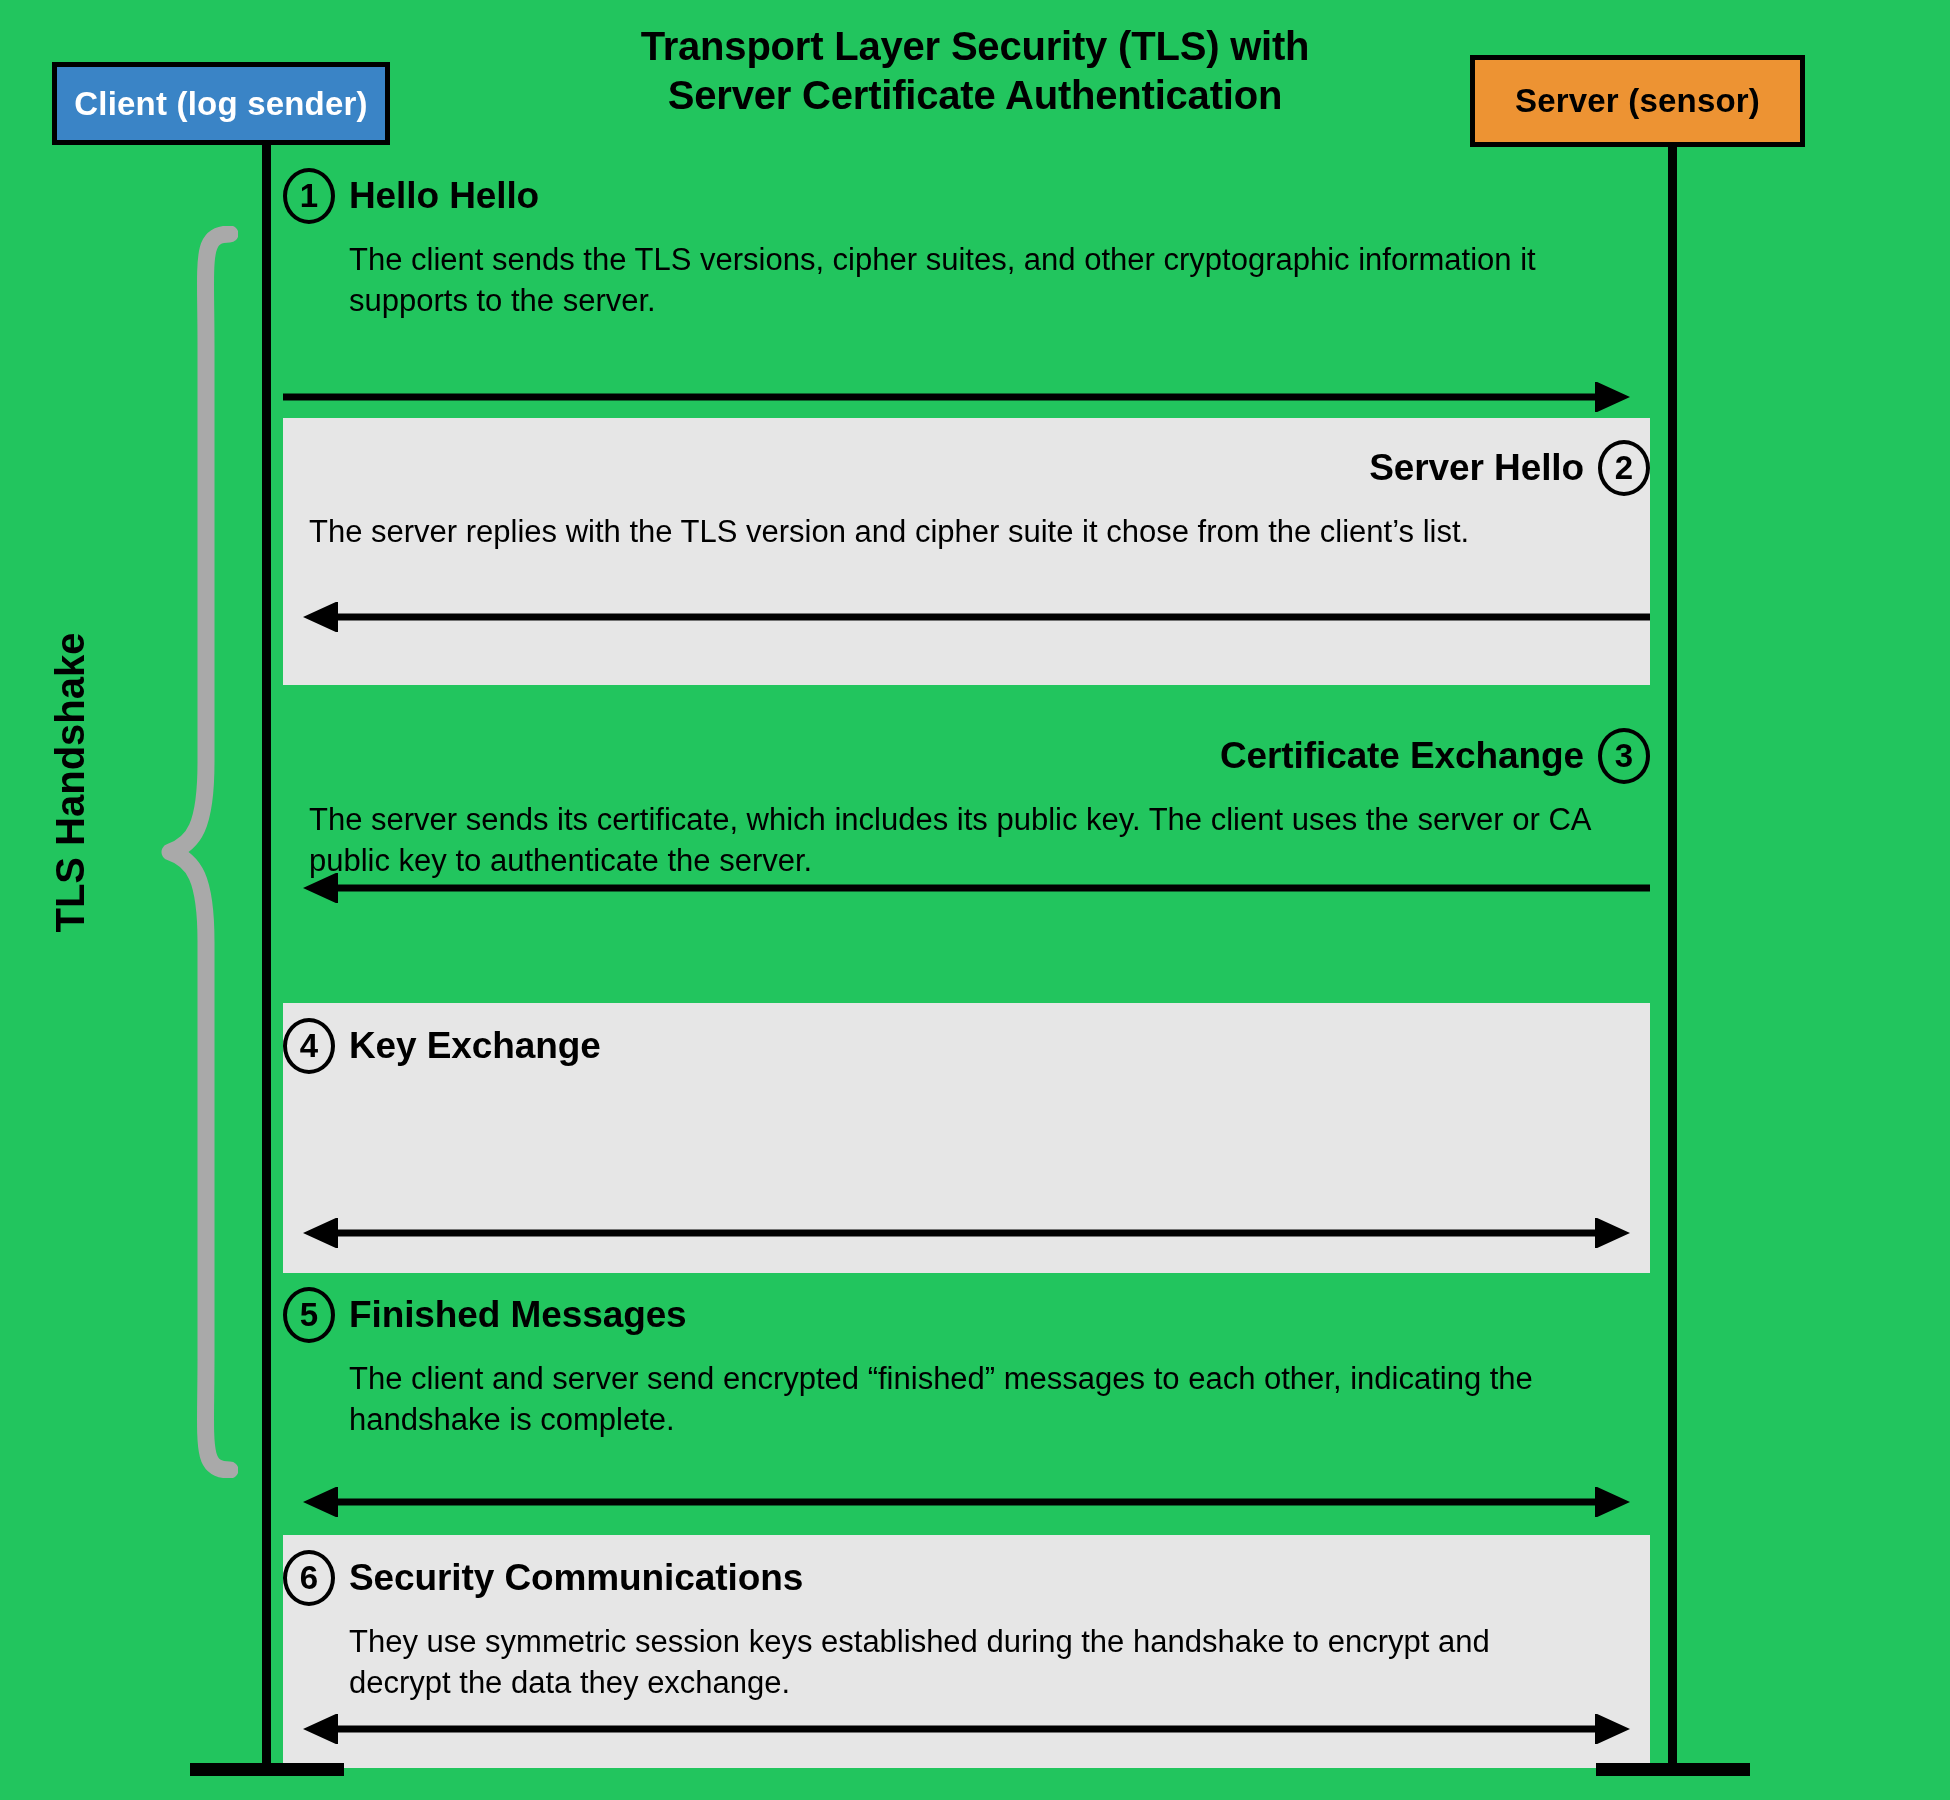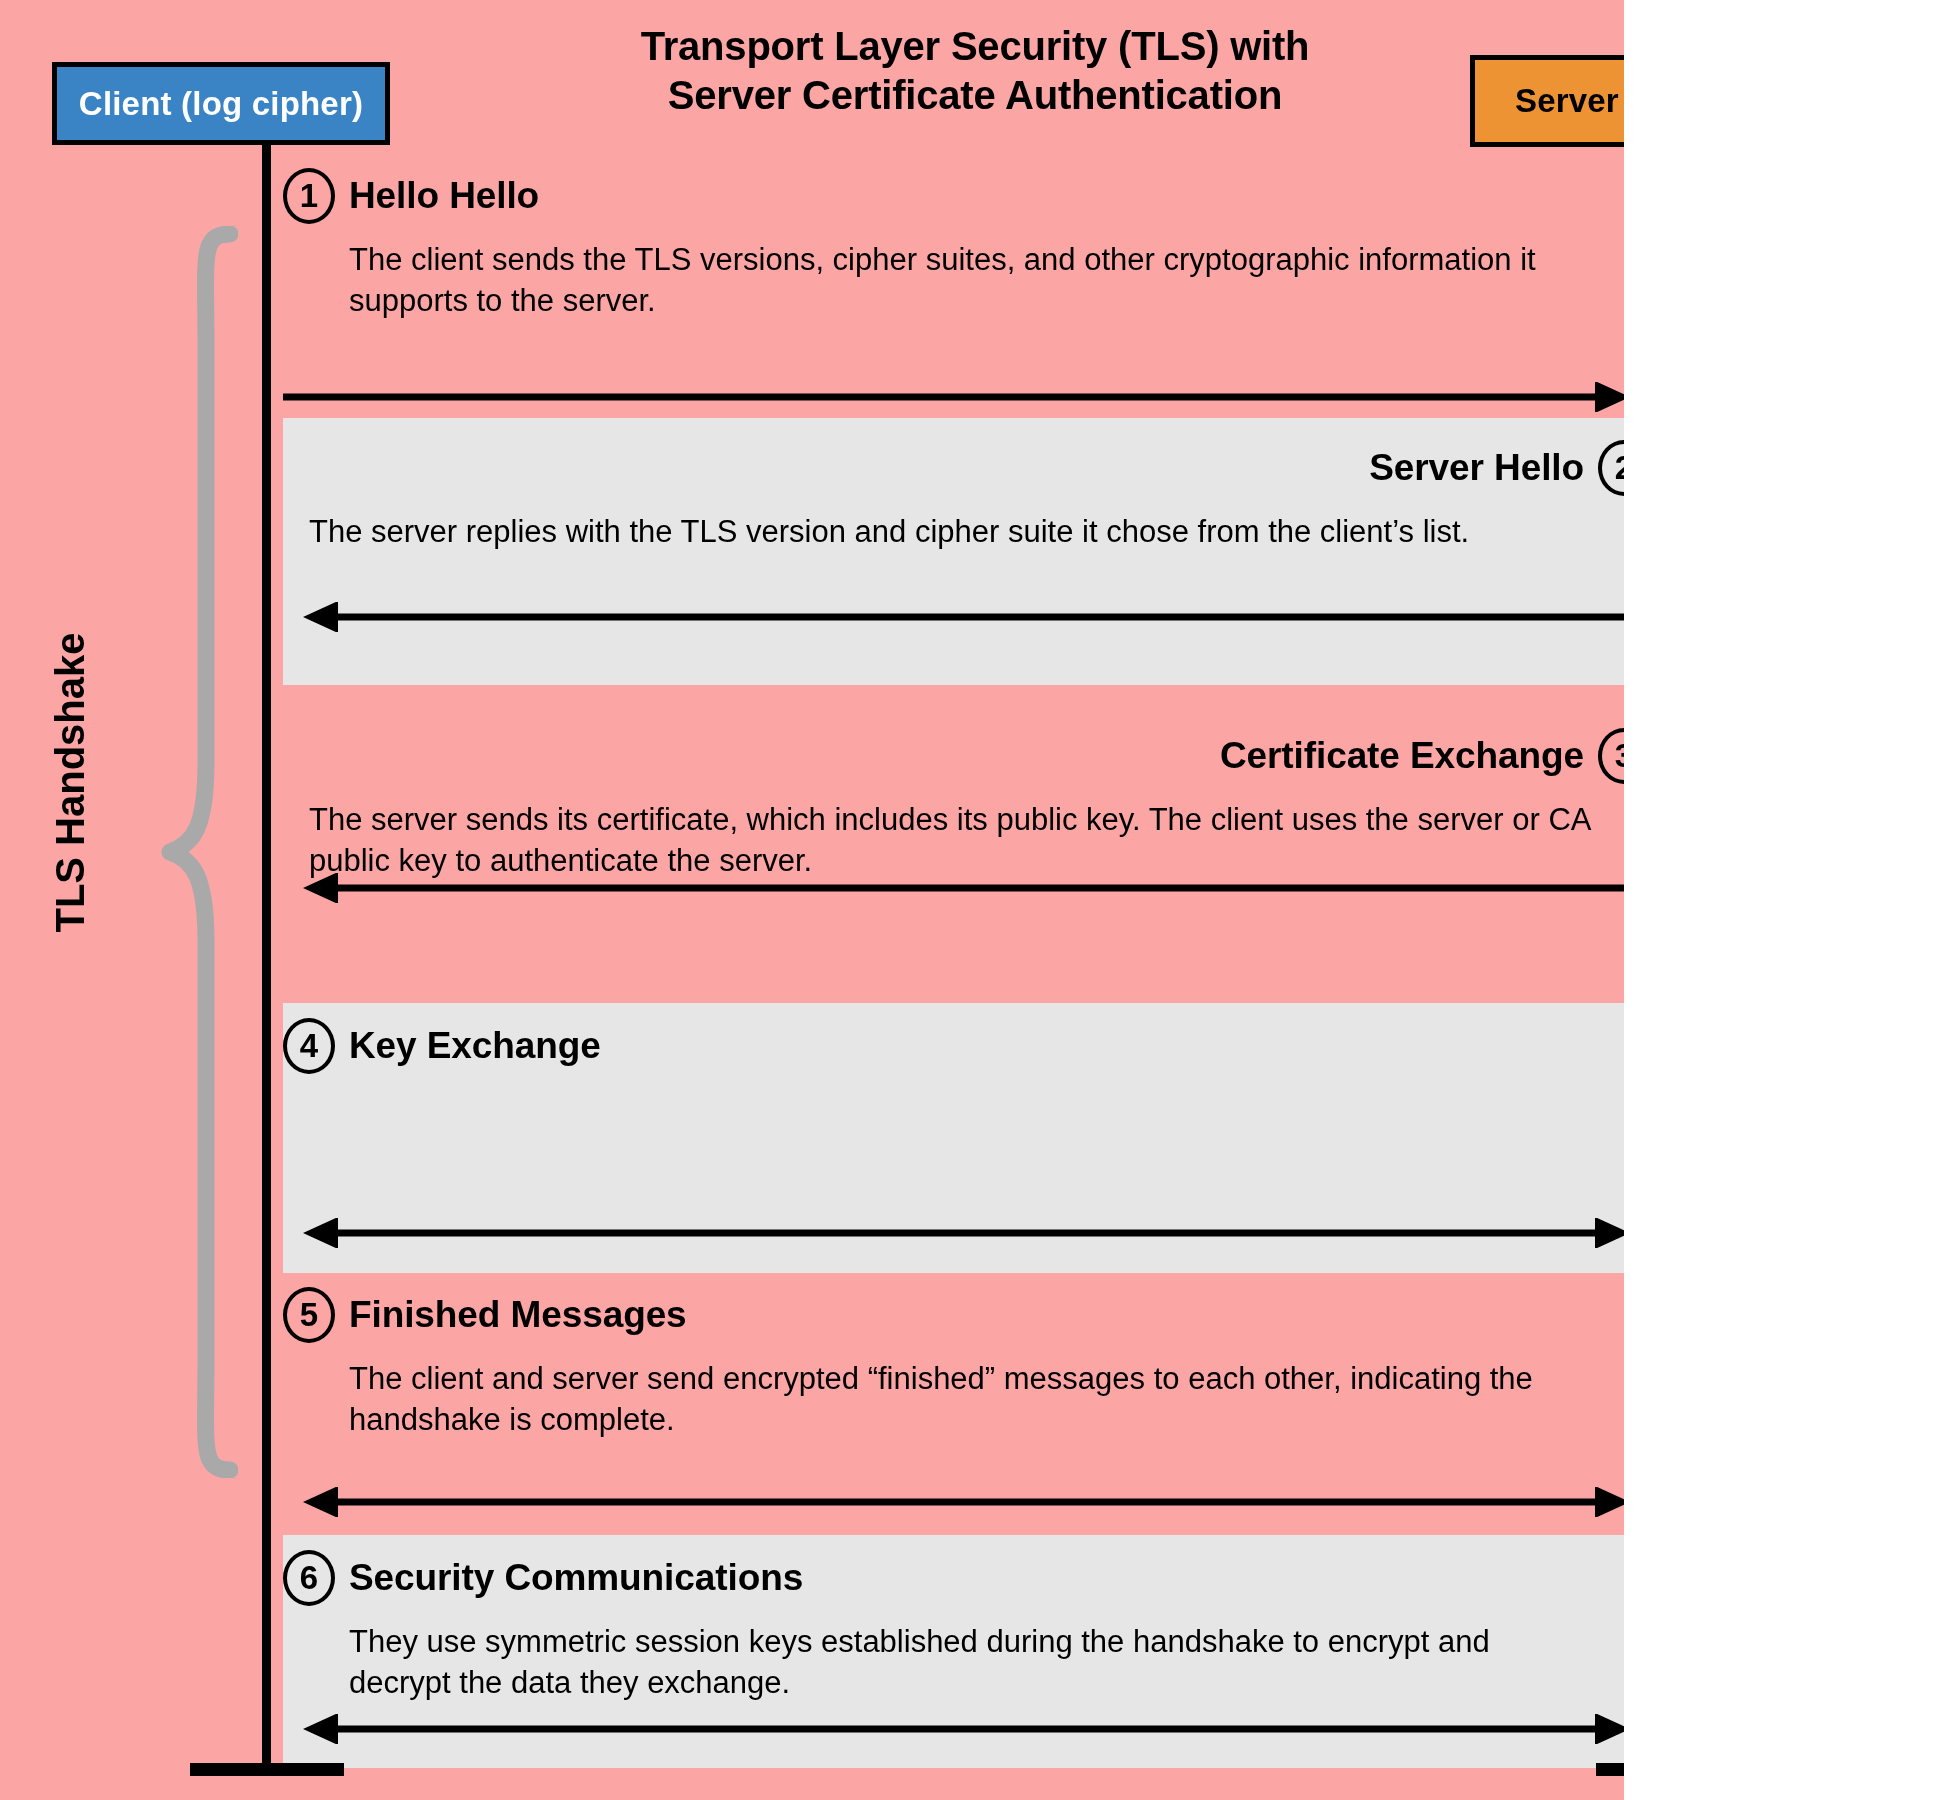--- a/index.html
+++ b/index.html
@@ -1,22 +1,22 @@
 <!DOCTYPE html>
 <html><head>
 <meta charset="utf-8">
 <style>
   html,body{margin:0;padding:0;background:#ffffff;}
   body{font-family:"Liberation Sans",sans-serif;}
 
   #stage{
     position:relative;
-    width:1624px;
+    width:1950px;
     height:1800px;
-    background:#fca5a5;
+    background:#22c55e;
     overflow:hidden;
   }
 
   
   .diagram-title{
     position:absolute;
     left:470px;
     top:22px;
     width:1010px;
     text-align:center;
@@ -159,21 +159,21 @@
 
   <div class="band" style="top:418px;height:267px;"></div>
   <div class="band" style="top:1003px;height:270px;"></div>
   <div class="band" style="top:1535px;height:233px;"></div>
 
   <div class="diagram-title">
     <span class="ln">Transport Layer Security (TLS) with</span>
     <span class="ln">Server Certificate Authentication</span>
   </div>
 
-  <div class="actor-box" id="client-box">Client (log cipher)</div>
+  <div class="actor-box" id="client-box">Client (log sender)</div>
   <div class="actor-box" id="server-box">Server (sensor)</div>
 
   <div class="lifeline" id="client-lifeline"></div>
   <div class="lifeline" id="server-lifeline"></div>
   <div class="lifeline-foot" id="client-foot"></div>
   <div class="lifeline-foot" id="server-foot"></div>
 
   <div id="handshake-brace">
     <svg width="78" height="1252" viewBox="0 0 78 1252" xmlns="http://www.w3.org/2000/svg">
       <path d="M70 8 C40 8, 46 30, 46 120 L46 536 C46 600, 34 618, 10 626 C34 634, 46 652, 46 716 L46 1132 C46 1222, 40 1244, 70 1244" fill="none" stroke="#a9a9a9" stroke-width="17" stroke-linecap="round" stroke-linejoin="round"></path>

